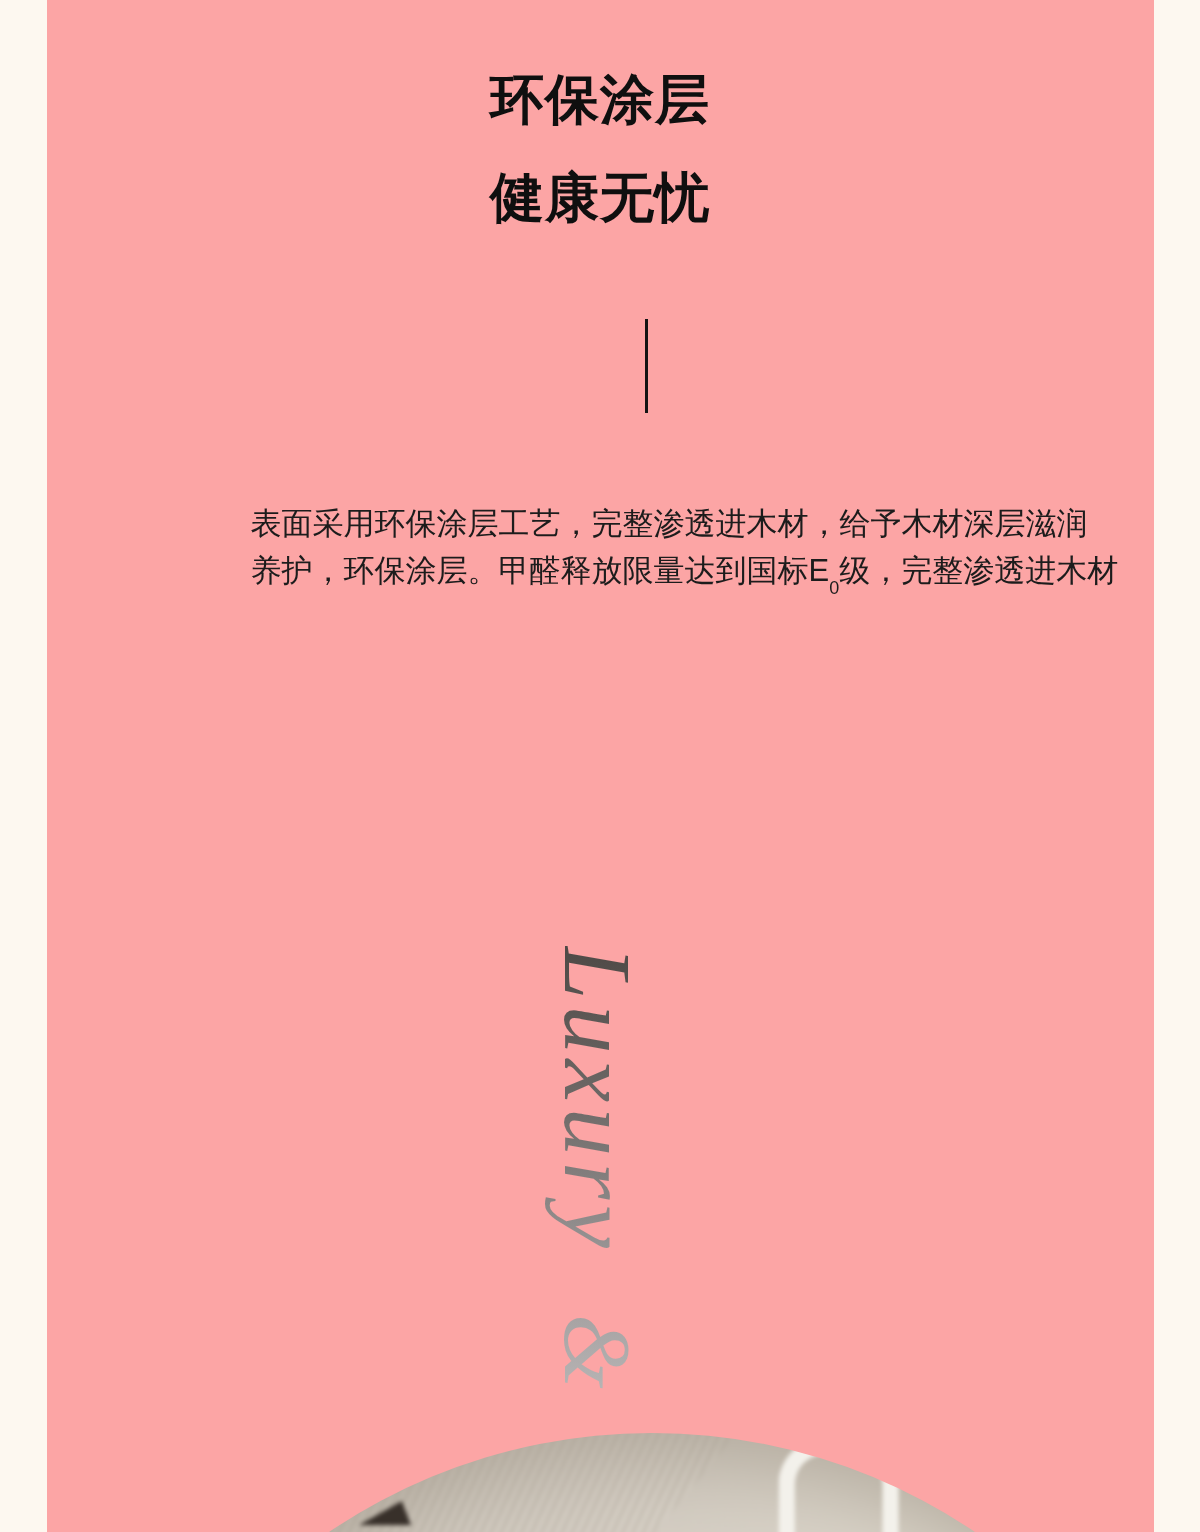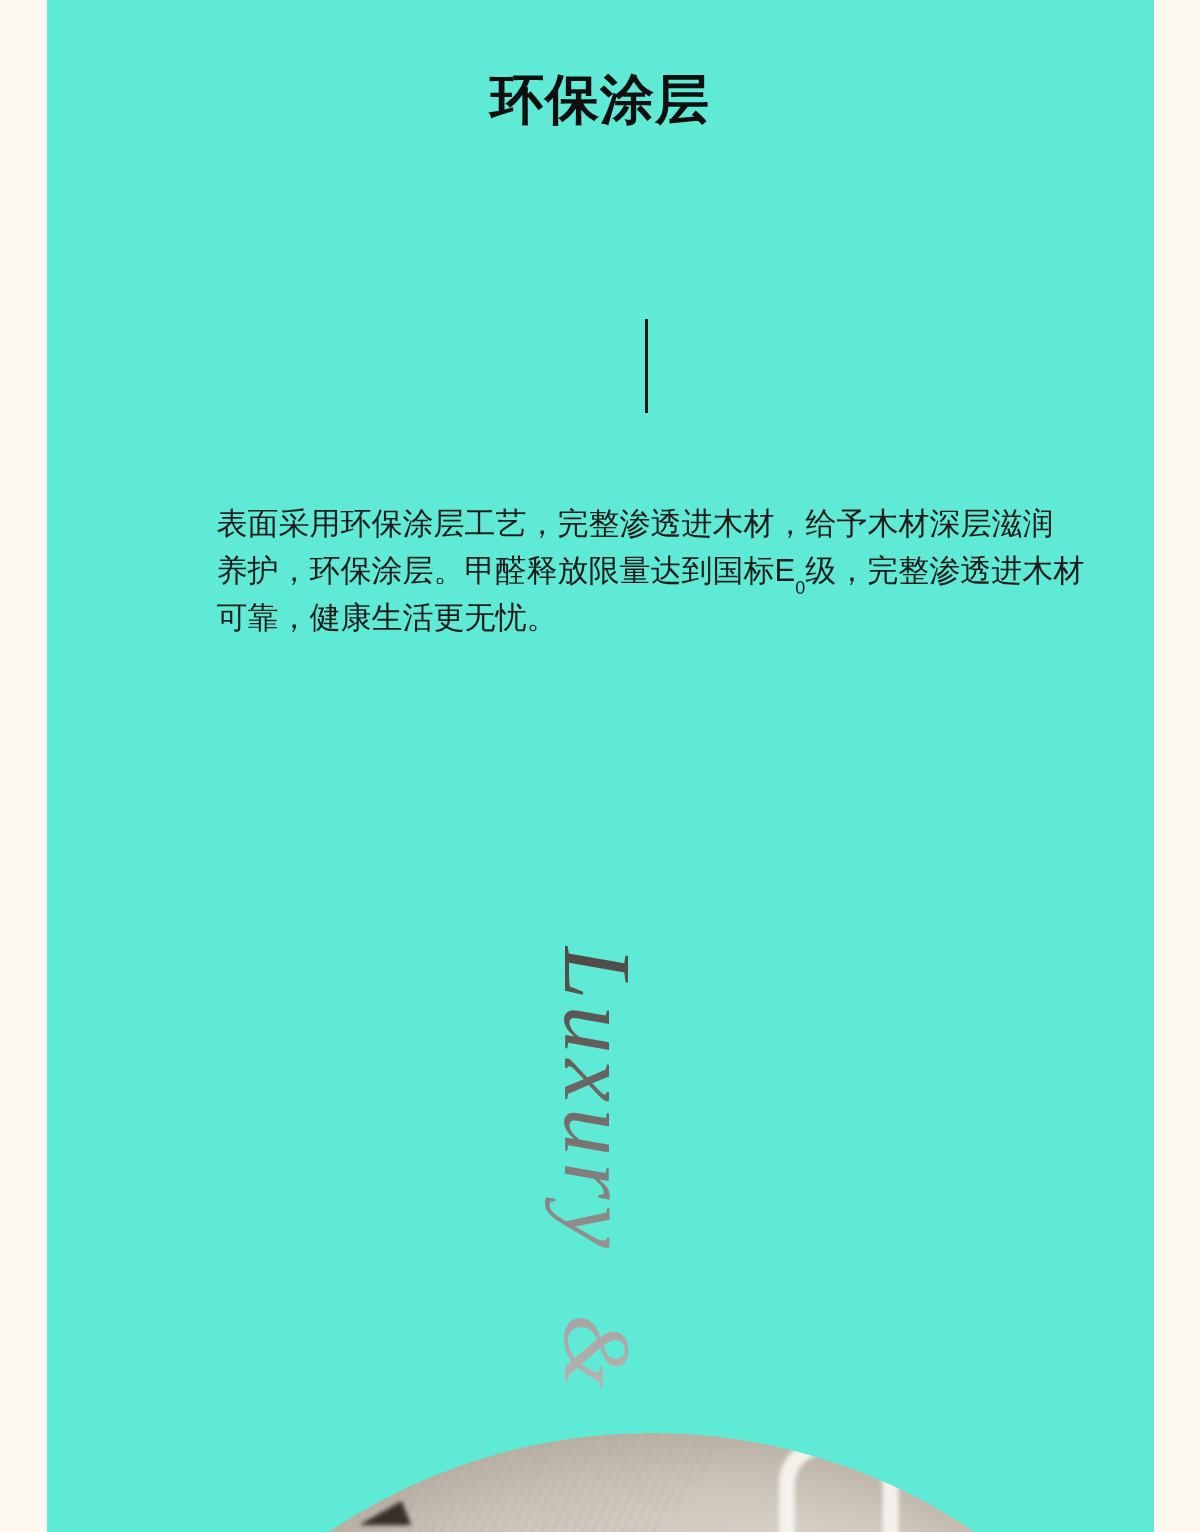--- a/index.html
+++ b/index.html
@@ -5,21 +5,21 @@
   html, body { margin: 0; padding: 0; }
   body {
     background: #fdf8f0;
     font-family: "Liberation Sans", "DejaVu Sans", sans-serif;
   }
   .canvas {
     position: relative;
     width: 1107px;
     height: 1532px;
     margin: 0 auto;
-    background: #5eead4;
+    background: #fca5a5;
     overflow: hidden;
   }
 
   
   .title-block {
     position: absolute;
     top: 72px;
     left: 0;
     width: 100%;
     text-align: center;
@@ -46,21 +46,21 @@
   
   .paragraph {
     position: absolute;
     left: 170px;
     top: 500px;
     width: 920px;
     font-size: 31px;
     line-height: 47px;
     color: #1c1c1c;
   }
-  .pline { white-space: nowrap; }
+  .pline { white-space: nowrap; margin-left: 34px; }
   .sub0 {
     font-size: 18px;
     line-height: 0;
     position: relative;
     bottom: -6px;
   }
 
   
   .vertical-script {
     position: absolute;
@@ -135,30 +135,30 @@
     clip-path: polygon(82% 0, 100% 100%, 0 100%);
   }
 </style>
 </head>
 <body>
 
 <main class="canvas">
 
   <header class="title-block">
     <div class="title-line">环保涂层</div>
+    <div class="title-line">健康无忧</div>
   </header>
 
   <div class="divider"></div>
 
   <section class="paragraph">
     <div class="pline">表面采用环保涂层工艺，完整渗透进木材，给予木材深层滋润</div>
     <div class="pline">
       <span>养护，环保涂层。甲醛释放限量达到国标E</span><sub class="sub0">0</sub><span>级，完整渗透进木材</span>
     </div>
-    <div class="pline">可靠，健康生活更无忧。</div>
   </section>
 
   <div class="vertical-script">Luxury &amp;</div>
 
   <div class="photo-circle">
     <div class="photo">
       <div class="wedge-left"></div>
       <div class="band-top"></div>
       <div class="white-shape"></div>
       <div class="dark-wedge"></div>

